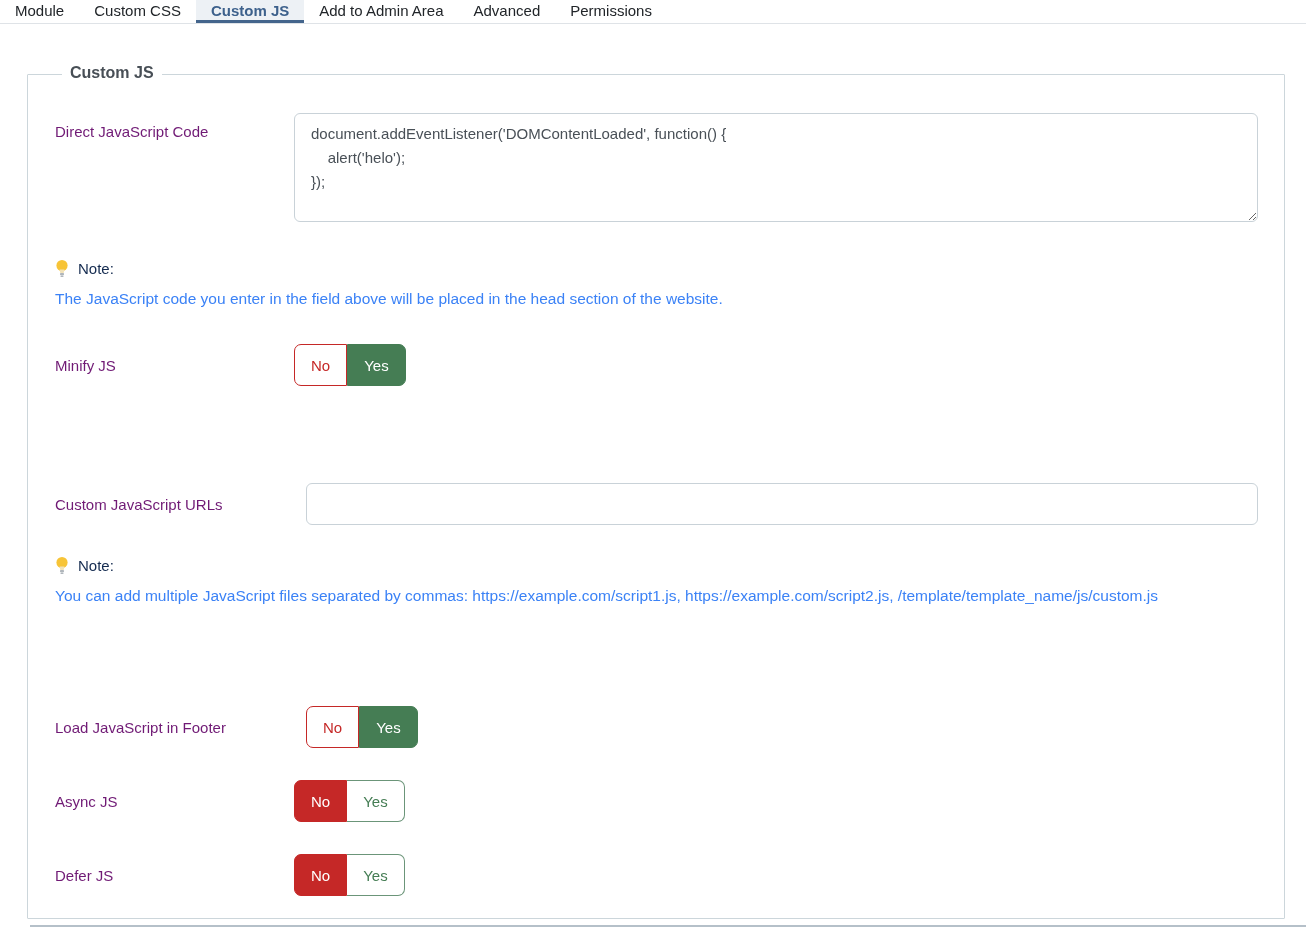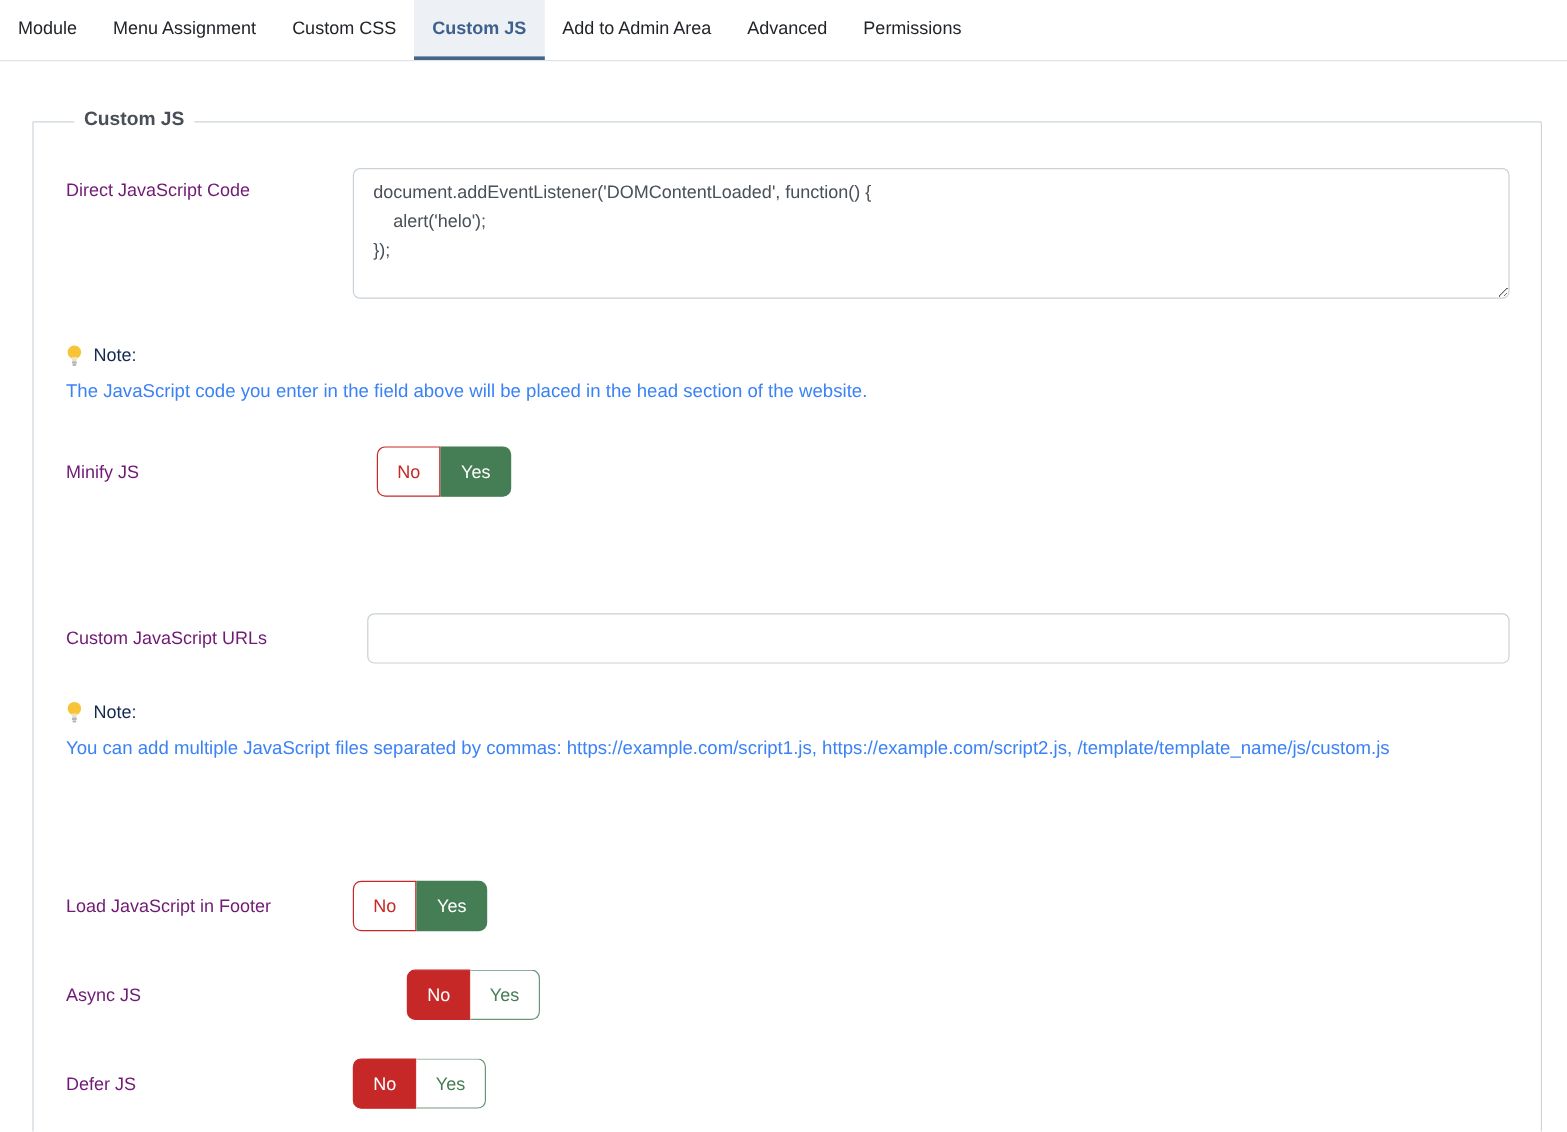--- a/index.html
+++ b/index.html
@@ -8,21 +8,21 @@
     background: #fff;
     font-family: "Liberation Sans", sans-serif;
     color: #212529;
     overflow: hidden;
   }
 
   
   .tabbar {
     display: flex;
     align-items: stretch;
-    height: 51px;
+    height: 24px;
     border-bottom: 1px solid #dfe3e7;
   }
   .tab {
     display: flex;
     align-items: center;
     padding: 0 15px;
     font-size: 15px;
     color: #212529;
     cursor: pointer;
     border-bottom: 3px solid transparent;
@@ -127,38 +127,37 @@
   }
   .toggle .tbtn.first { border-radius: 7px 0 0 7px; }
   .toggle .tbtn.last  { border-radius: 0 7px 7px 0; }
   .tbtn.no-off  { background: #fff; color: #c52827; border: 1px solid #c52827; }
   .tbtn.no-on   { background: #c52827; color: #fff; border: 1px solid #c52827; }
   .tbtn.yes-off { background: #fff; color: #457d54; border: 1px solid #6b9579; border-left: none; }
   .tbtn.yes-on  { background: #457d54; color: #fff; border: 1px solid #457d54; }
 
   
   .mt-note1   { margin-top: 33px; }
-  .mt-minify  { margin-top: 36px; gap: 20px; }
+  .mt-minify  { margin-top: 36px; }
   .mt-urls    { margin-top: 97px; gap: 12px; }
   .mt-note2   { margin-top: 31px; }
-  .mt-footer  { margin-top: 101px; }
-  .mt-async   { margin-top: 32px; gap: 45px; }
+  .mt-footer  { margin-top: 101px; gap: 12px; }
+  .mt-async   { margin-top: 32px; }
   .mt-defer   { margin-top: 32px; }
 
   .bottom-divider {
     margin: 6px 0 0 30px;
     border-top: 2px solid #b5c0c9;
   }
 </style>
 </head>
 <body>
 
 <nav class="tabbar">
   <div class="tab">Module</div>
-  <div class="tab">Menu Assignment</div>
   <div class="tab">Custom CSS</div>
   <div class="tab active">Custom JS</div>
   <div class="tab">Add to Admin Area</div>
   <div class="tab">Advanced</div>
   <div class="tab">Permissions</div>
 </nav>
 
 <section class="panel">
   <span class="panel-legend">Custom JS</span>
 

